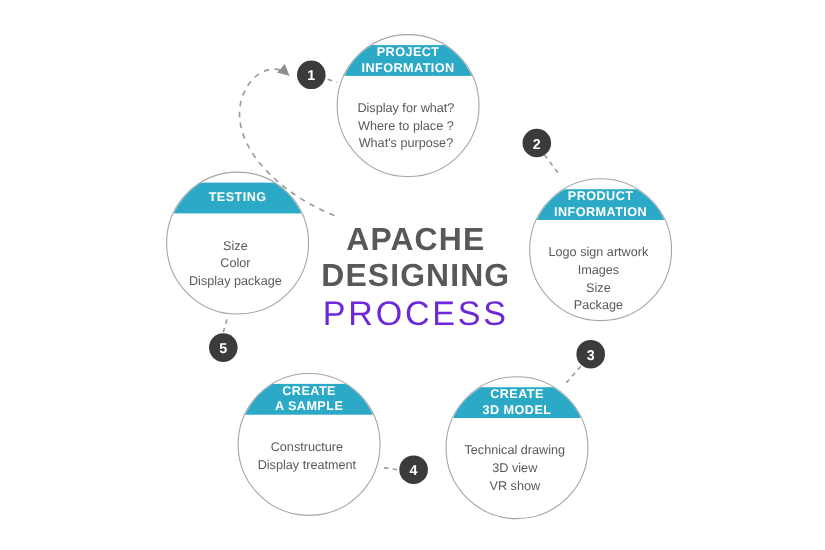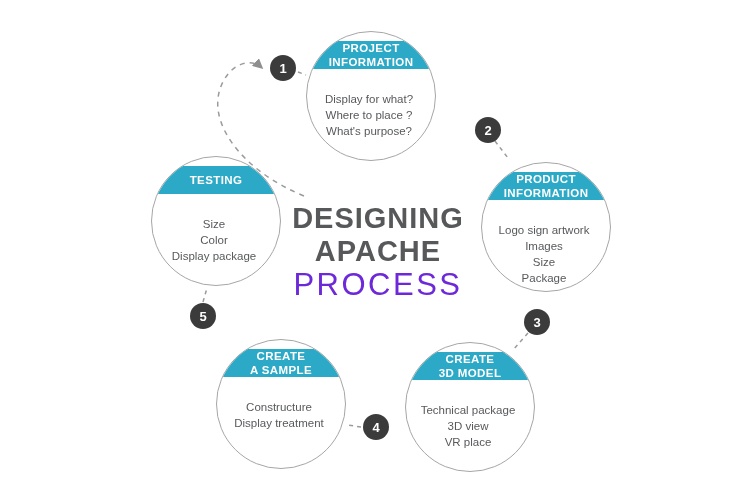--- a/index.html
+++ b/index.html
@@ -37,22 +37,22 @@
     </defs>
     <path d="M 304 196 C 240 170, 202 118, 224 80 C 234 62, 252 59, 261 67" fill="none" stroke="#9b9b9b" stroke-width="1.5" stroke-dasharray="5 5" marker-end="url(#arrow)"></path>
     <path d="M 298 72 L 306 75" fill="none" stroke="#9b9b9b" stroke-width="1.5" stroke-dasharray="4 4"></path>
     <path d="M 495 141 L 508 158" fill="none" stroke="#9b9b9b" stroke-width="1.5" stroke-dasharray="4 4"></path>
     <path d="M 528 333 L 513 350" fill="none" stroke="#9b9b9b" stroke-width="1.5" stroke-dasharray="4 4"></path>
     <path d="M 361 427 L 348 425" fill="none" stroke="#9b9b9b" stroke-width="1.5" stroke-dasharray="4 4"></path>
     <path d="M 203 302 L 207 288" fill="none" stroke="#9b9b9b" stroke-width="1.5" stroke-dasharray="4 4"></path>
   </svg>
 
   <div class="center-title">
+    <div class="t-dark">APACHE</div>
     <div class="t-dark">DESIGNING</div>
-    <div class="t-dark">APACHE</div>
     <div class="t-light">PROCESS</div>
   </div>
 
   <div class="circle" style="left:306px; top:31px;">
     <div class="cap">
       <div>PROJECT</div>
       <div>INFORMATION</div>
     </div>
     <div class="cbody">
       <div>Display for what?</div>
@@ -75,23 +75,23 @@
     </div>
   </div>
   <div class="badge" style="left:475px; top:117px;">2</div>
 
   <div class="circle" style="left:405px; top:342px;">
     <div class="cap">
       <div>CREATE</div>
       <div>3D MODEL</div>
     </div>
     <div class="cbody">
-      <div>Technical package</div>
+      <div>Technical drawing</div>
       <div>3D view</div>
-      <div>VR place</div>
+      <div>VR show</div>
     </div>
   </div>
   <div class="badge" style="left:524px; top:309px;">3</div>
 
   <div class="circle" style="left:216px; top:339px;">
     <div class="cap">
       <div>CREATE</div>
       <div>A SAMPLE</div>
     </div>
     <div class="cbody">

